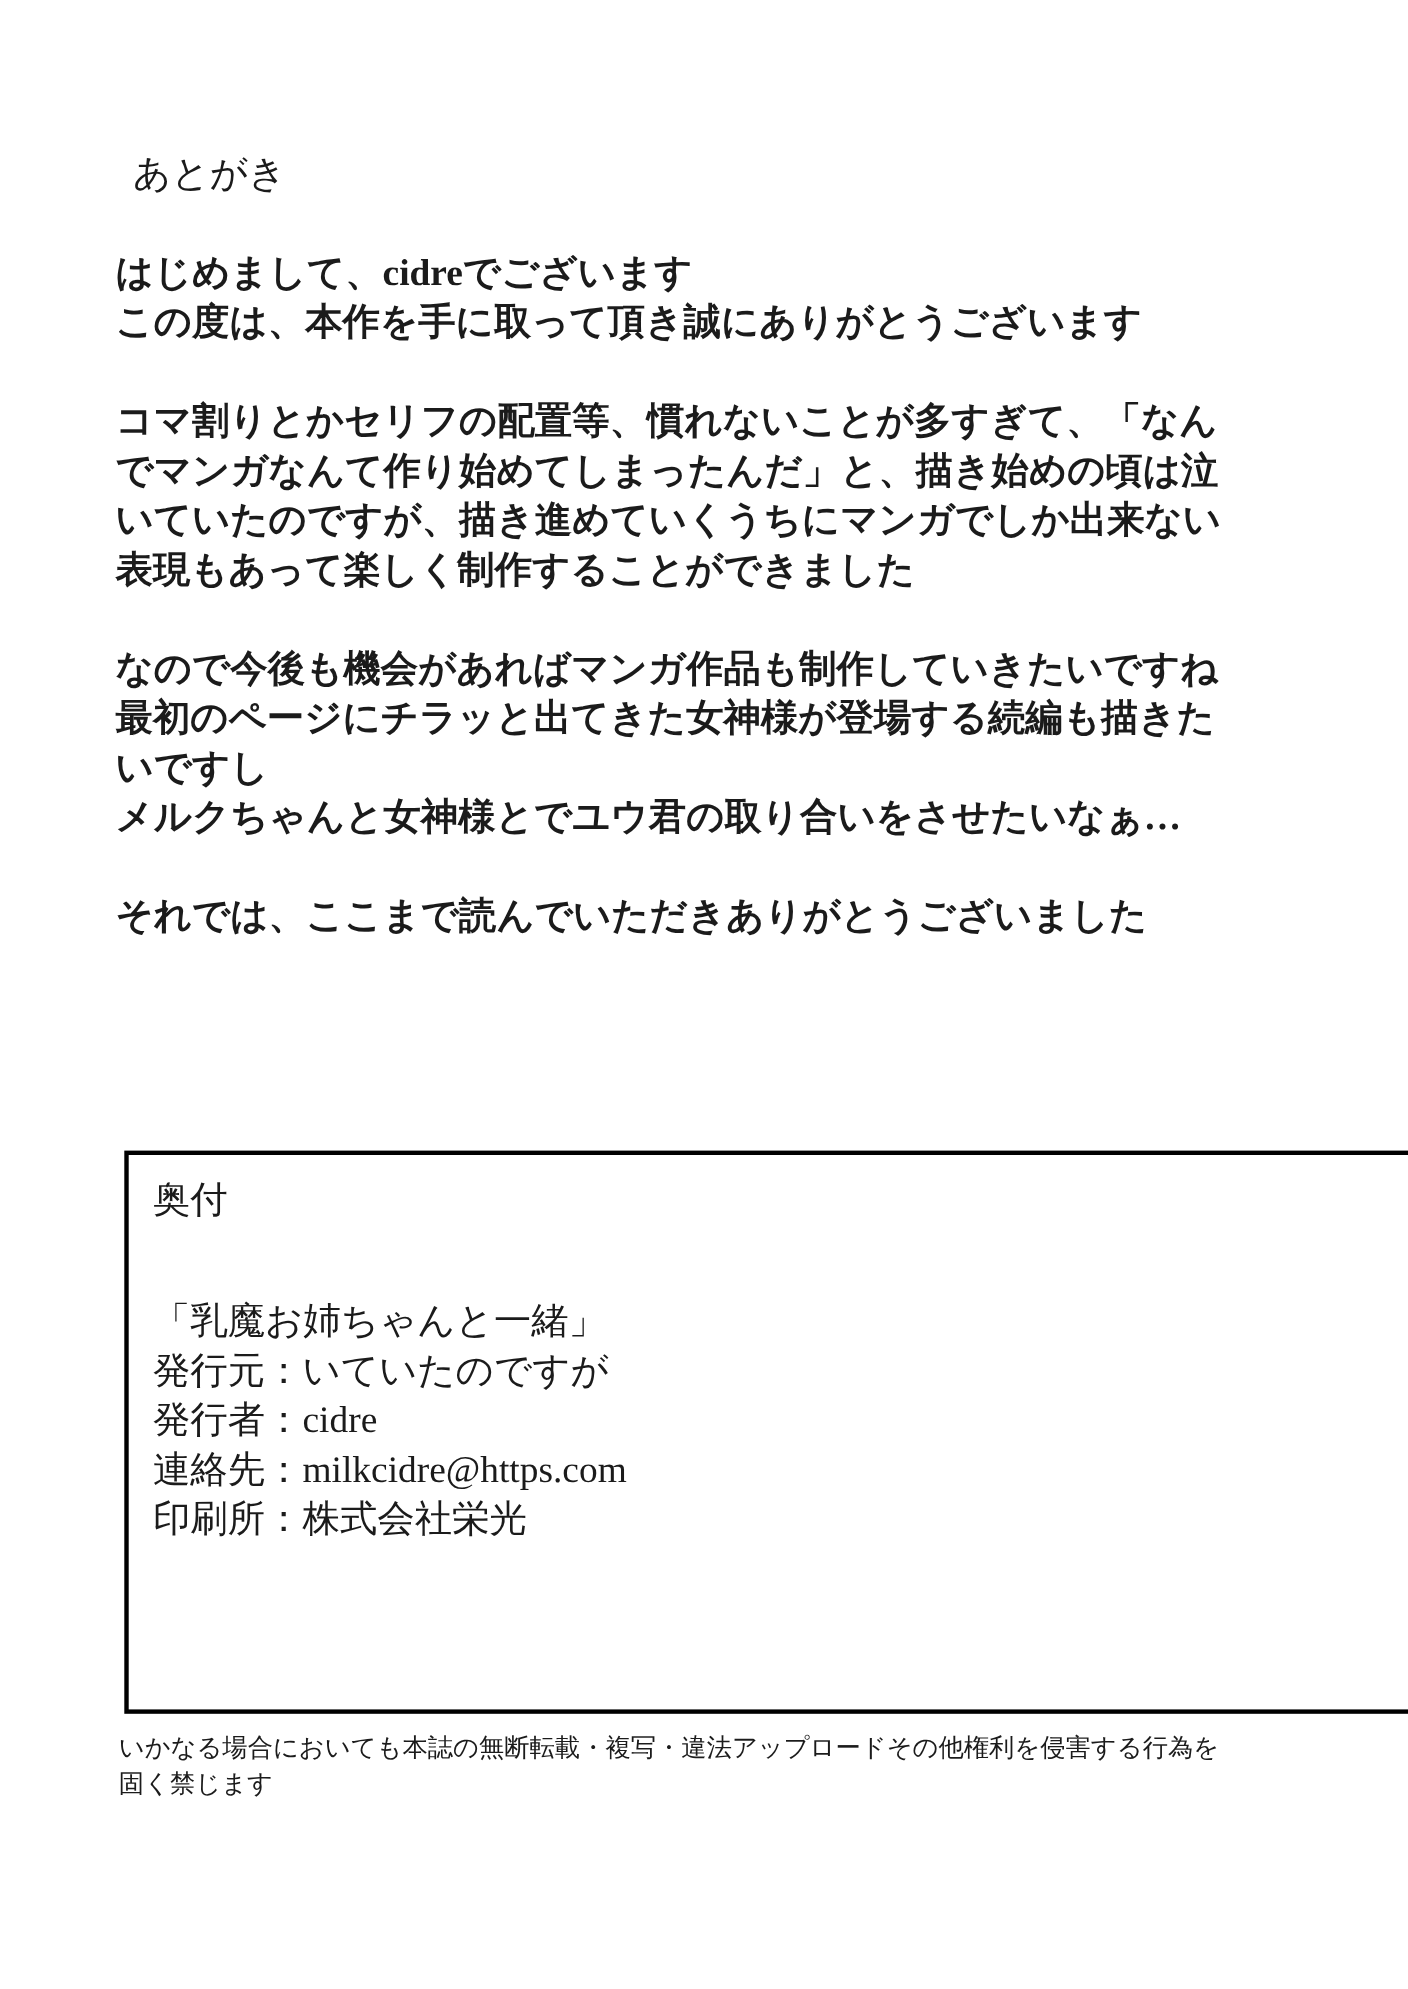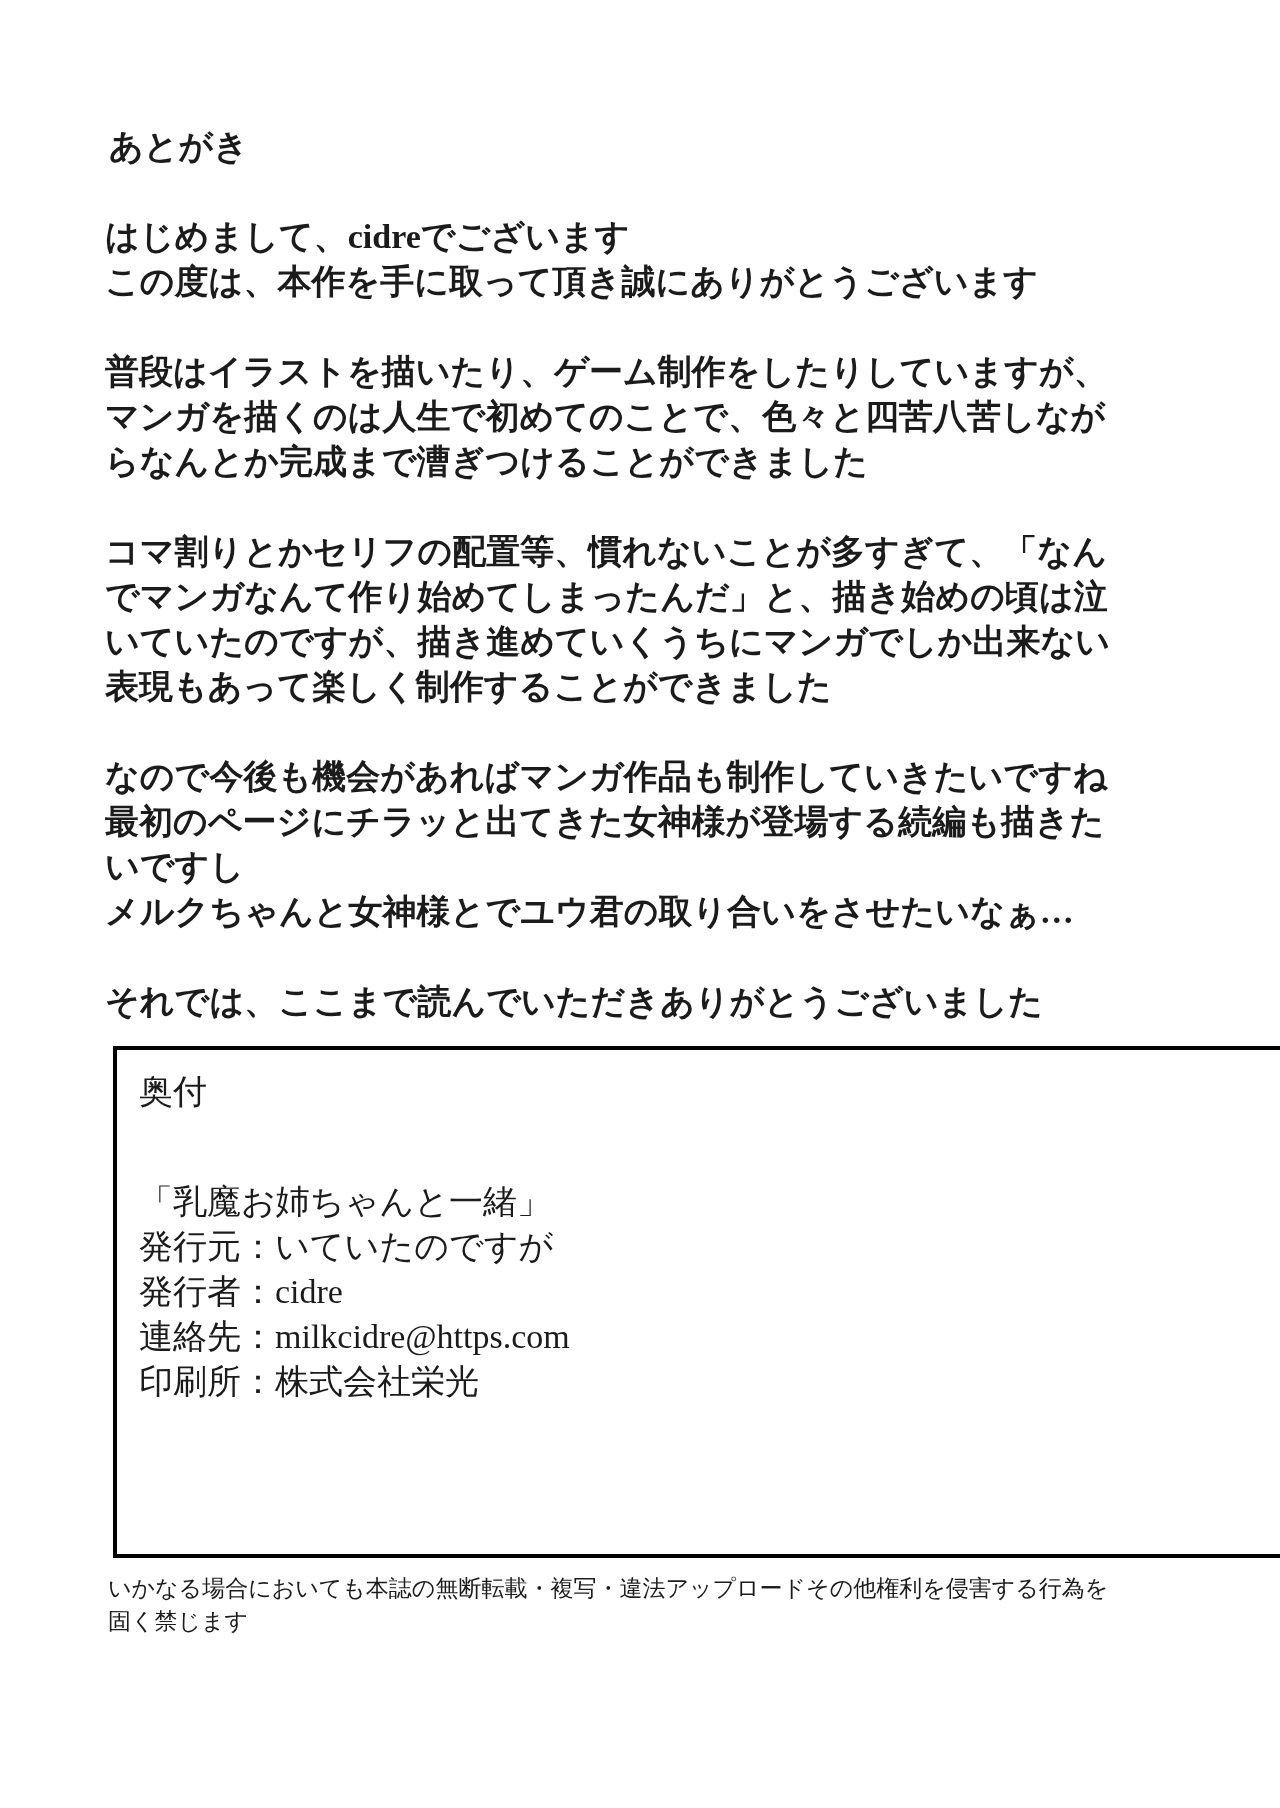--- a/index.html
+++ b/index.html
@@ -18,22 +18,21 @@
   }
   .afterword {
     position: absolute;
     left: 105px;
     top: 120px;
     width: 1085px;
     font-size: 34px;
     line-height: 45px;
   }
   .afterword-title {
-    margin: 4px;
-    font-weight: bold;
+    margin: 16px;
   }
   .para {
     margin: 45px 0 0 0;
     white-space: pre-line;
     font-weight: bold;
   }
   .colophon {
     position: absolute;
     left: 113px;
     top: 1046px;
@@ -64,23 +63,20 @@
 </style>
 </head>
 <body>
 
 <div class="page">
 
   <div class="afterword">
     <div class="afterword-title">あとがき</div>
     <p class="para">はじめまして、cidreでございます
 この度は、本作を手に取って頂き誠にありがとうございます</p>
-    <p class="para">普段はイラストを描いたり、ゲーム制作をしたりしていますが、
-マンガを描くのは人生で初めてのことで、色々と四苦八苦しなが
-らなんとか完成まで漕ぎつけることができました</p>
     <p class="para">コマ割りとかセリフの配置等、慣れないことが多すぎて、「なん
 でマンガなんて作り始めてしまったんだ」と、描き始めの頃は泣
 いていたのですが、描き進めていくうちにマンガでしか出来ない
 表現もあって楽しく制作することができました</p>
     <p class="para">なので今後も機会があればマンガ作品も制作していきたいですね
 最初のページにチラッと出てきた女神様が登場する続編も描きた
 いですし
 メルクちゃんと女神様とでユウ君の取り合いをさせたいなぁ…</p>
     <p class="para">それでは、ここまで読んでいただきありがとうございました</p>
   </div>

